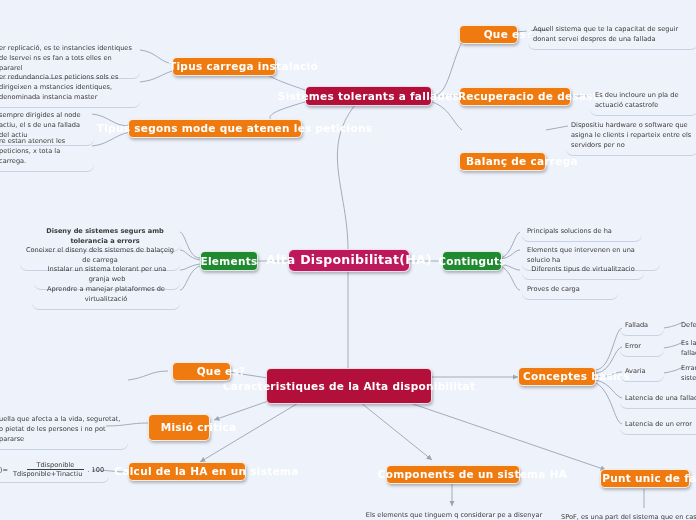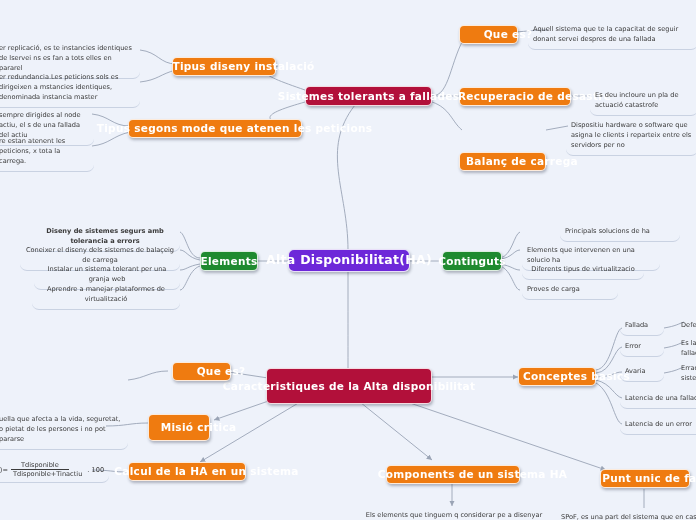--- a/index.html
+++ b/index.html
@@ -21,21 +21,21 @@
     border-radius:5px;
     display:flex;align-items:center;justify-content:center;
     text-align:center;
     padding:4px 9px;
     border:1px solid rgba(255,255,255,.85);
     box-shadow:1px 2px 3px rgba(40,50,70,.33);
     white-space:nowrap;
     line-height:1.15;
   }
   .node.central{
-    background:#6d28d9;
+    background:#be185d;
     font-size:12.5px;
     padding:7px 13px;
     border-radius:6px;
   }
   .node.red{
     background:#b2103a;
     font-size:10.5px;
   }
   .node.orange{
     background:#ef7b10;
@@ -65,21 +65,21 @@
   .formula{
     position:absolute;
     color:#3b3b3b;
     font-size:6.6px;
     white-space:nowrap;
     border-bottom:1px solid #c9d2e2;
     border-radius:0 0 7px 7px;
     padding:3px 5px 4px 5px;
     display:flex;align-items:center;gap:3px;
   }
-  .frac{display:inline-flex;flex-direction:column;align-items:flex-start;line-height:1.25;}
+  .frac{display:inline-flex;flex-direction:column;align-items:flex-end;line-height:1.25;}
   .frac .num{border-bottom:1px solid #3b3b3b;padding:0 10px 0 10px;}
   .frac .den{padding:0 2px;}
 </style>
 </head>
 <body>
 
 <div id="canvas">
 
   <svg class="links" viewBox="0 0 696 520">
     <defs>
@@ -157,36 +157,36 @@
 
   <div class="node orange" style="left:459px;top:25px;width:48px;height:19px;">Que es?</div>
   <div class="leaf" style="left:528px;top:22px;width:170px;">Aquell sistema que te la capacitat de seguir donant servei despres de una fallada</div>
 
   <div class="node orange" style="left:459px;top:87px;width:112px;height:19px;">Recuperacio de desastre</div>
   <div class="leaf" style="left:590px;top:88px;width:108px;">Es deu incloure un pla de actuació catastrofe</div>
 
   <div class="node orange" style="left:459px;top:120px;width:87px;height:19px;margin-top:32px;">Balanç de carrega</div>
   <div class="leaf" style="left:566px;top:118px;width:132px;">Dispositiu hardware o software que asigna le clients i reparteix entre els servidors per no</div>
 
-  <div class="node orange" style="left:172px;top:57px;width:104px;height:19px;">Tipus diseny instalació</div>
+  <div class="node orange" style="left:172px;top:57px;width:104px;height:19px;">Tipus carrega instalació</div>
   <div class="leaf" style="left:-6px;top:41px;width:146px;">er replicació, es te instancies identiques de lservei ns es fan a tots elles en pararel</div>
   <div class="leaf" style="left:-6px;top:70px;width:146px;">er redundancia.Les peticions sols es dirigeixen a mstancies identiques, denominada instancia master</div>
 
   <div class="node orange" style="left:128px;top:119px;width:174px;height:19px;">Tipus segons mode que atenen les peticions</div>
   <div class="leaf" style="left:-6px;top:108px;width:100px;">sempre dirigides al node actiu, el s de una fallada del actiu</div>
   <div class="leaf" style="left:-6px;top:134px;width:100px;">re estan atenent les peticions, x tota la carrega.</div>
 
   <div class="node green" style="left:200px;top:251px;width:58px;height:20px;">Elements</div>
   <div class="leaf center" style="left:30px;top:224px;width:150px;font-weight:bold;">Diseny de sistemes segurs amb tolerancia a errors</div>
   <div class="leaf center" style="left:20px;top:243px;width:160px;">Coneixer el diseny dels sistemes de balaçeig de carrega</div>
   <div class="leaf center" style="left:34px;top:262px;width:146px;">Instalar un sistema tolerant per una granja web</div>
   <div class="leaf center" style="left:32px;top:282px;width:148px;">Aprendre a manejar plataformes de virtualització</div>
 
   <div class="node green" style="left:442px;top:251px;width:60px;height:20px;">Continguts</div>
-  <div class="leaf" style="left:522px;top:224px;width:120px;margin-left:38px;">Principals solucions de ha</div>
+  <div class="leaf" style="left:522px;top:224px;width:120px;">Principals solucions de ha</div>
   <div class="leaf" style="left:522px;top:243px;width:138px;">Elements que intervenen en una solucio ha</div>
   <div class="leaf" style="left:522px;top:262px;width:122px;text-align:center;">Diferents tipus de virtualitzacio</div>
   <div class="leaf" style="left:522px;top:282px;width:96px;">Proves de carga</div>
 
   <div class="node red" style="left:266px;top:368px;width:166px;height:36px;">Caracteristiques de la Alta disponibilitat</div>
 
   <div class="node orange" style="left:172px;top:362px;width:46px;height:19px;">Que es?</div>
 
   <div class="node orange" style="left:148px;top:414px;width:62px;height:27px;">Misió critica</div>
   <div class="leaf" style="left:-6px;top:412px;width:134px;">uella que afecta a la vida, seguretat, o pietat de les persones i no pot pararse</div>

